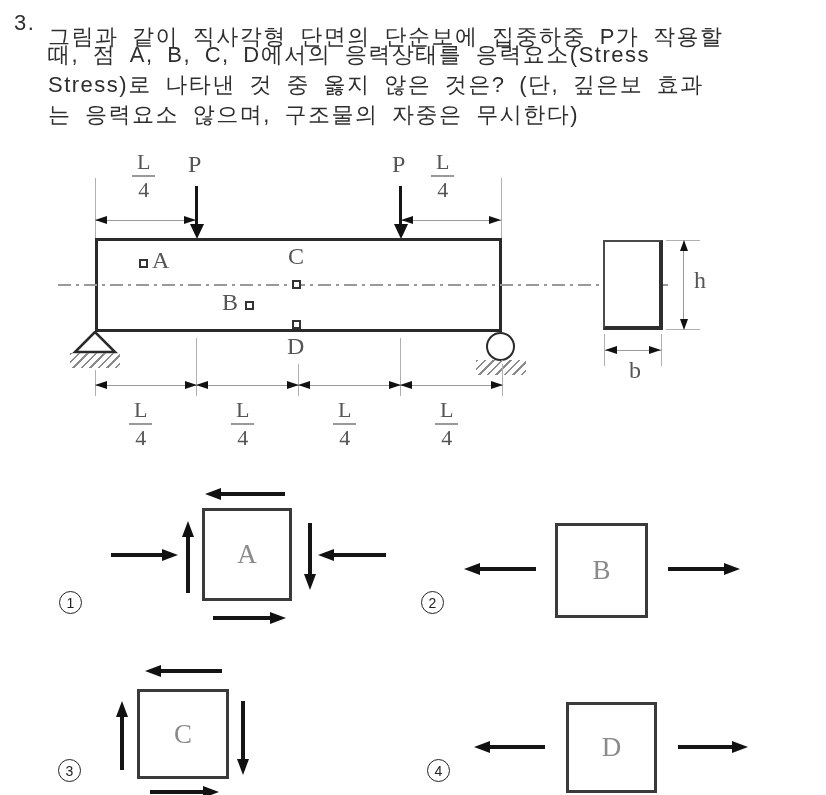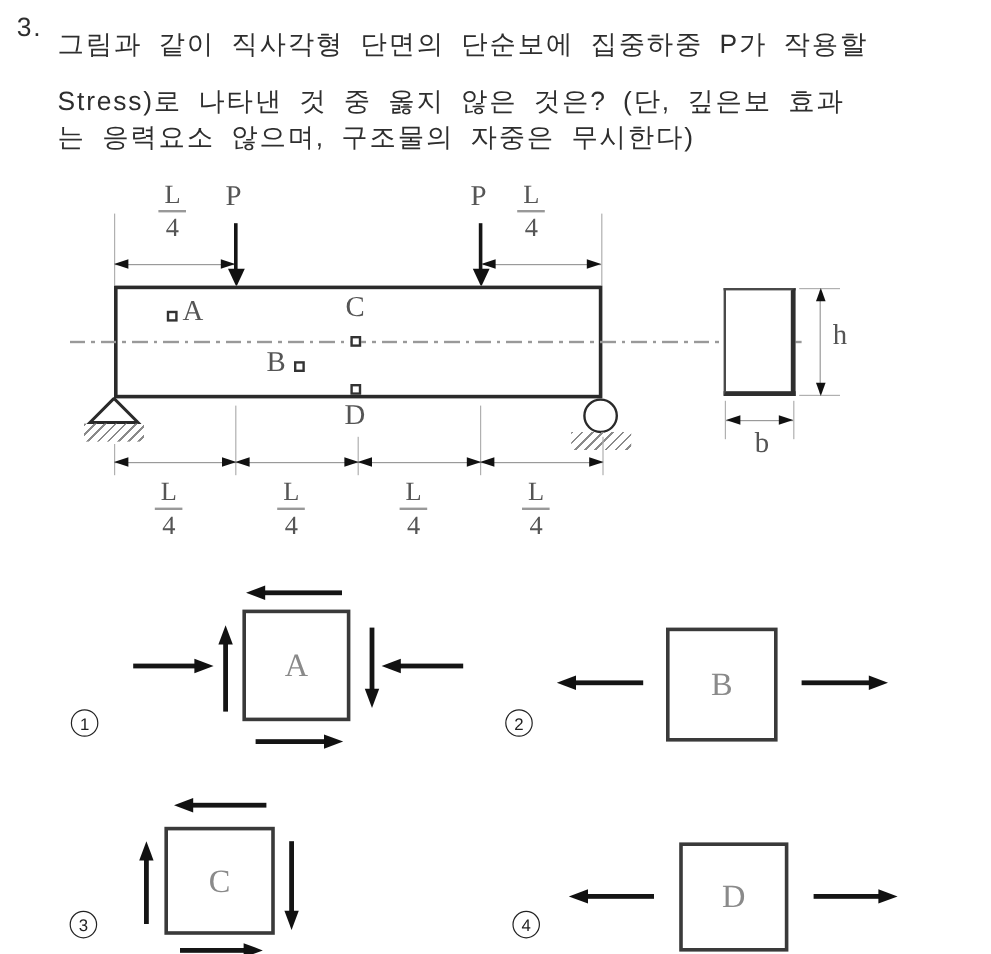--- a/index.html
+++ b/index.html
@@ -51,20 +51,21 @@
   .optnum{position:absolute;width:21px;height:21px;border:1.5px solid #222;border-radius:50%;
           display:flex;align-items:center;justify-content:center;font-size:14px;color:#222;}
 </style>
 </head>
 <body>
 
 <div id="page">
 
   <div class="qline" style="left:14px;top:10px;">3.</div>
   <div class="qline" style="left:48px;top:22px;">그림과 같이 직사각형 단면의 단순보에 집중하중 P가 작용할</div>
+  <div class="qline" style="left:48px;top:40px;">때, 점 A, B, C, D에서의 응력상태를 응력요소(Stress</div>
   <div class="qline" style="left:48px;top:70px;">Stress)로 나타낸 것 중 옳지 않은 것은? (단, 깊은보 효과</div>
   <div class="qline" style="left:48px;top:100px;">는 응력요소 않으며, 구조물의 자중은 무시한다)</div>
 
   <div class="dlabel" style="left:188px;top:152px;">P</div>
   <div class="dlabel" style="left:392px;top:152px;">P</div>
 
   <div class="frac" style="left:132px;top:150px;">
     <span class="num">L</span>
     <span class="den">4</span>
   </div>

